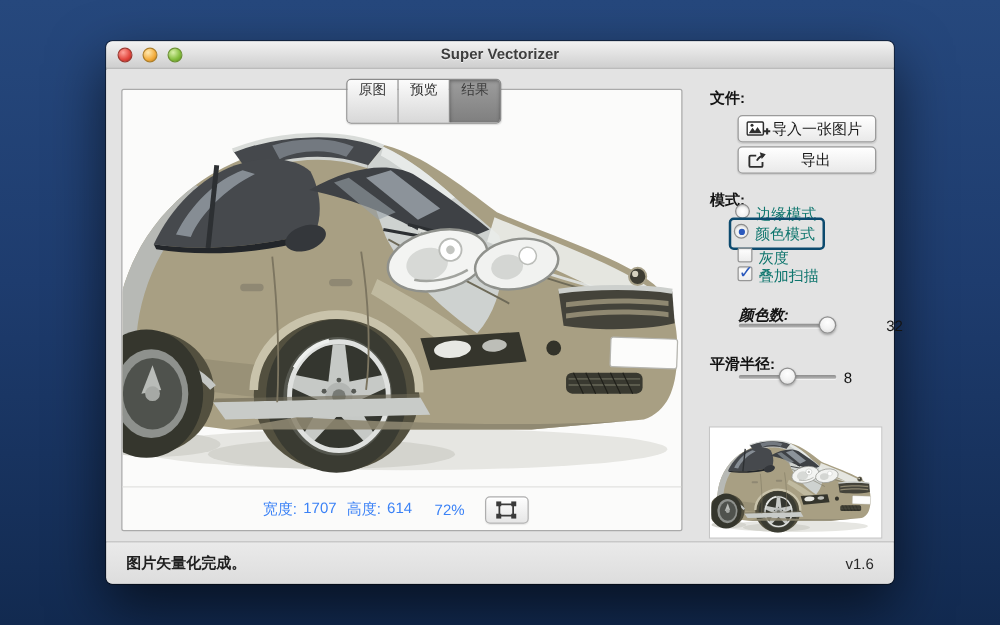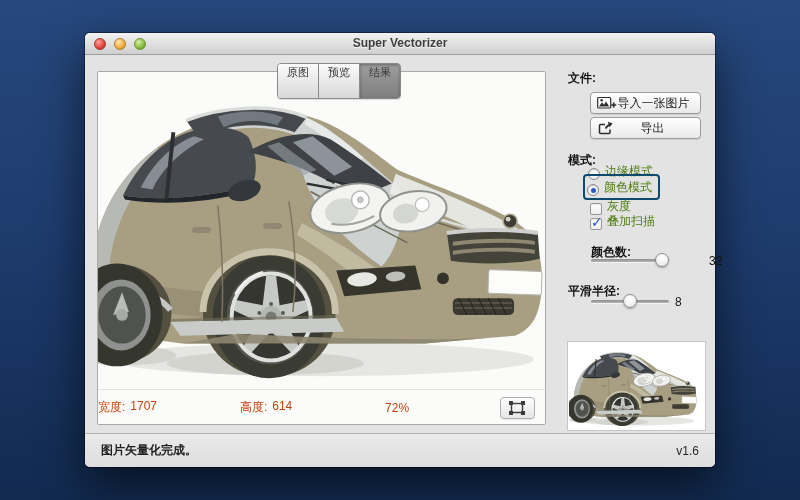--- a/index.html
+++ b/index.html
@@ -38,22 +38,22 @@
     background:#fbfbfa; border:1px solid #aaaaaa; border-radius:2px;
   }
   .canvas-area{
     position:absolute; left:0; right:0; top:0; bottom:34px;
     border-bottom:1px solid #e2e2e0;
     display:flex; align-items:center; justify-content:center; overflow:hidden;
   }
   .canvas-area svg{ width:447px; height:316px; }
   .panel-status{
     position:absolute; left:0; right:0; bottom:0; height:33px;
-    display:flex; align-items:center; justify-content:space-between;
-    gap:8px; padding-right:10px; font-size:12px; color:#c2410c;
+    display:flex; align-items:center; justify-content:center;
+    gap:8px; padding-right:10px; font-size:12px; color:#3b82f6;
   }
   .dim-group{ display:flex; gap:5px; }
   .zoom-val{ margin-left:10px; margin-right:8px; }
   .fit-btn{
     width:35px; height:22px; border:1px solid #aeaeae; border-radius:4px;
     background:linear-gradient(#fefefe,#e6e6e6);
     display:flex; align-items:center; justify-content:center;
     box-shadow:inset 0 1px 0 #fff, 0 1px 1px rgba(0,0,0,.08);
   }
 
@@ -78,21 +78,21 @@
   .sb-label{ position:absolute; font-size:12px; font-weight:bold; color:#141414; white-space:nowrap; }
   .sb-btn{
     position:absolute; left:505px; width:111px; height:22px;
     border:1px solid #9b9b9b; border-radius:4px;
     background:linear-gradient(#ffffff,#e9e9e9);
     display:flex; align-items:center; font-size:12px; color:#1a1a1a;
     box-shadow:inset 0 1px 0 #fff, 0 1px 1px rgba(0,0,0,.1);
   }
   .sb-btn .ic{ margin-left:6px; display:flex; }
   .sb-btn .lab{ flex:1; text-align:center; padding-right:10px; white-space:nowrap; }
-  .row{ position:absolute; display:flex; align-items:flex-end; gap:5px; font-size:12px; color:#4d7c0f; white-space:nowrap; }
+  .row{ position:absolute; display:flex; align-items:flex-start; gap:5px; font-size:12px; color:#0f766e; white-space:nowrap; }
   .radio{
     width:12px; height:12px; border-radius:50%; position:relative;
     background:radial-gradient(#ffffff,#e6e6e6); border:1px solid #8c8c8c;
     box-shadow:inset 0 1px 1px rgba(0,0,0,.12);
   }
   .radio.sel::after{
     content:""; position:absolute; left:2.5px; top:2.5px; width:5px; height:5px;
     border-radius:50%; background:#2b59bd;
   }
   .focus-ring{
@@ -350,21 +350,21 @@
     <div class="row" style="left:505px; top:142px;">
       <span class="checkbox"></span>
       <span>灰度</span>
     </div>
 
     <div class="row" style="left:505px; top:157px;">
       <span class="checkbox checked"></span>
       <span>叠加扫描</span>
     </div>
 
-    <div class="sb-label" style="left:506px; top:188px;">颜色数:</div>
+    <div class="sb-label" style="left:506px; top:188px;font-style:italic;">颜色数:</div>
     <div class="slider" style="left:506px; top:197px;">
       <span class="track"></span>
       <span class="thumb" style="left:calc(91% - 7px);"></span>
     </div>
     <div class="slider-val" style="left:624px; top:198px;">32</div>
 
     <div class="sb-label" style="left:483px; top:227px;">平滑半径:</div>
     <div class="slider" style="left:506px; top:238px;">
       <span class="track"></span>
       <span class="thumb" style="left:calc(50% - 7px);"></span>

